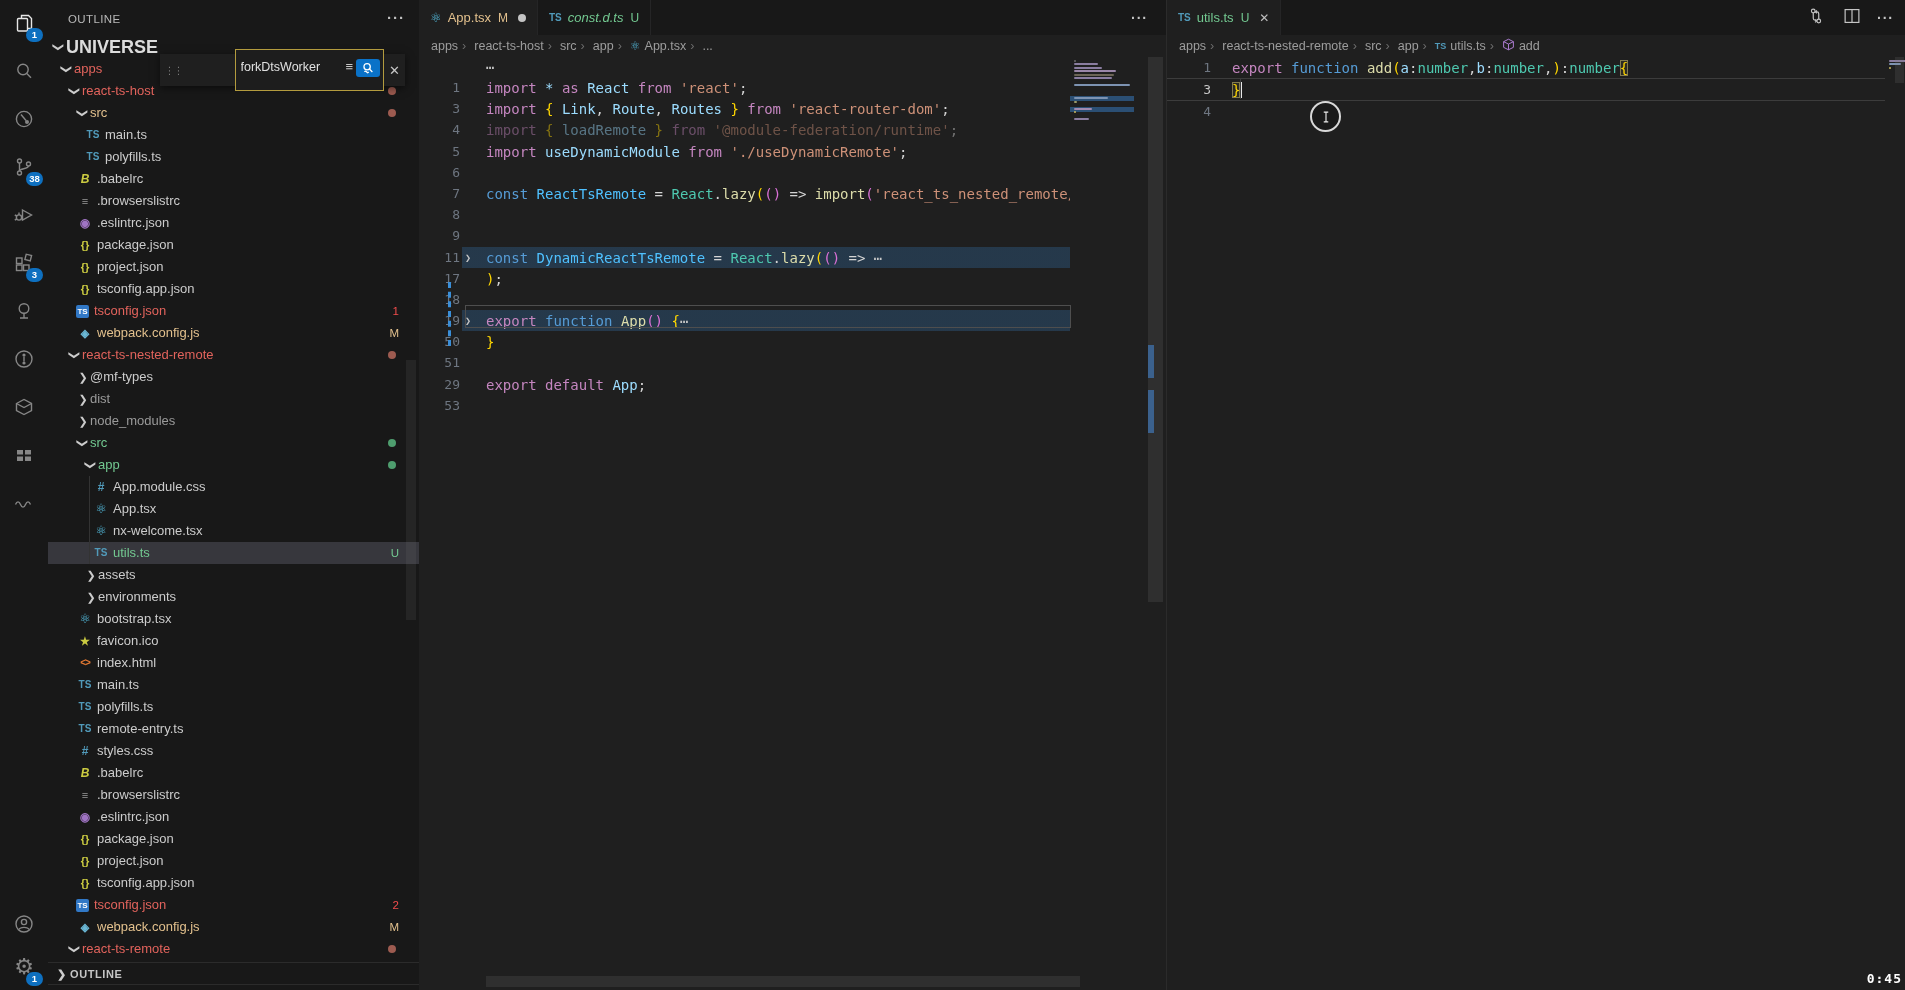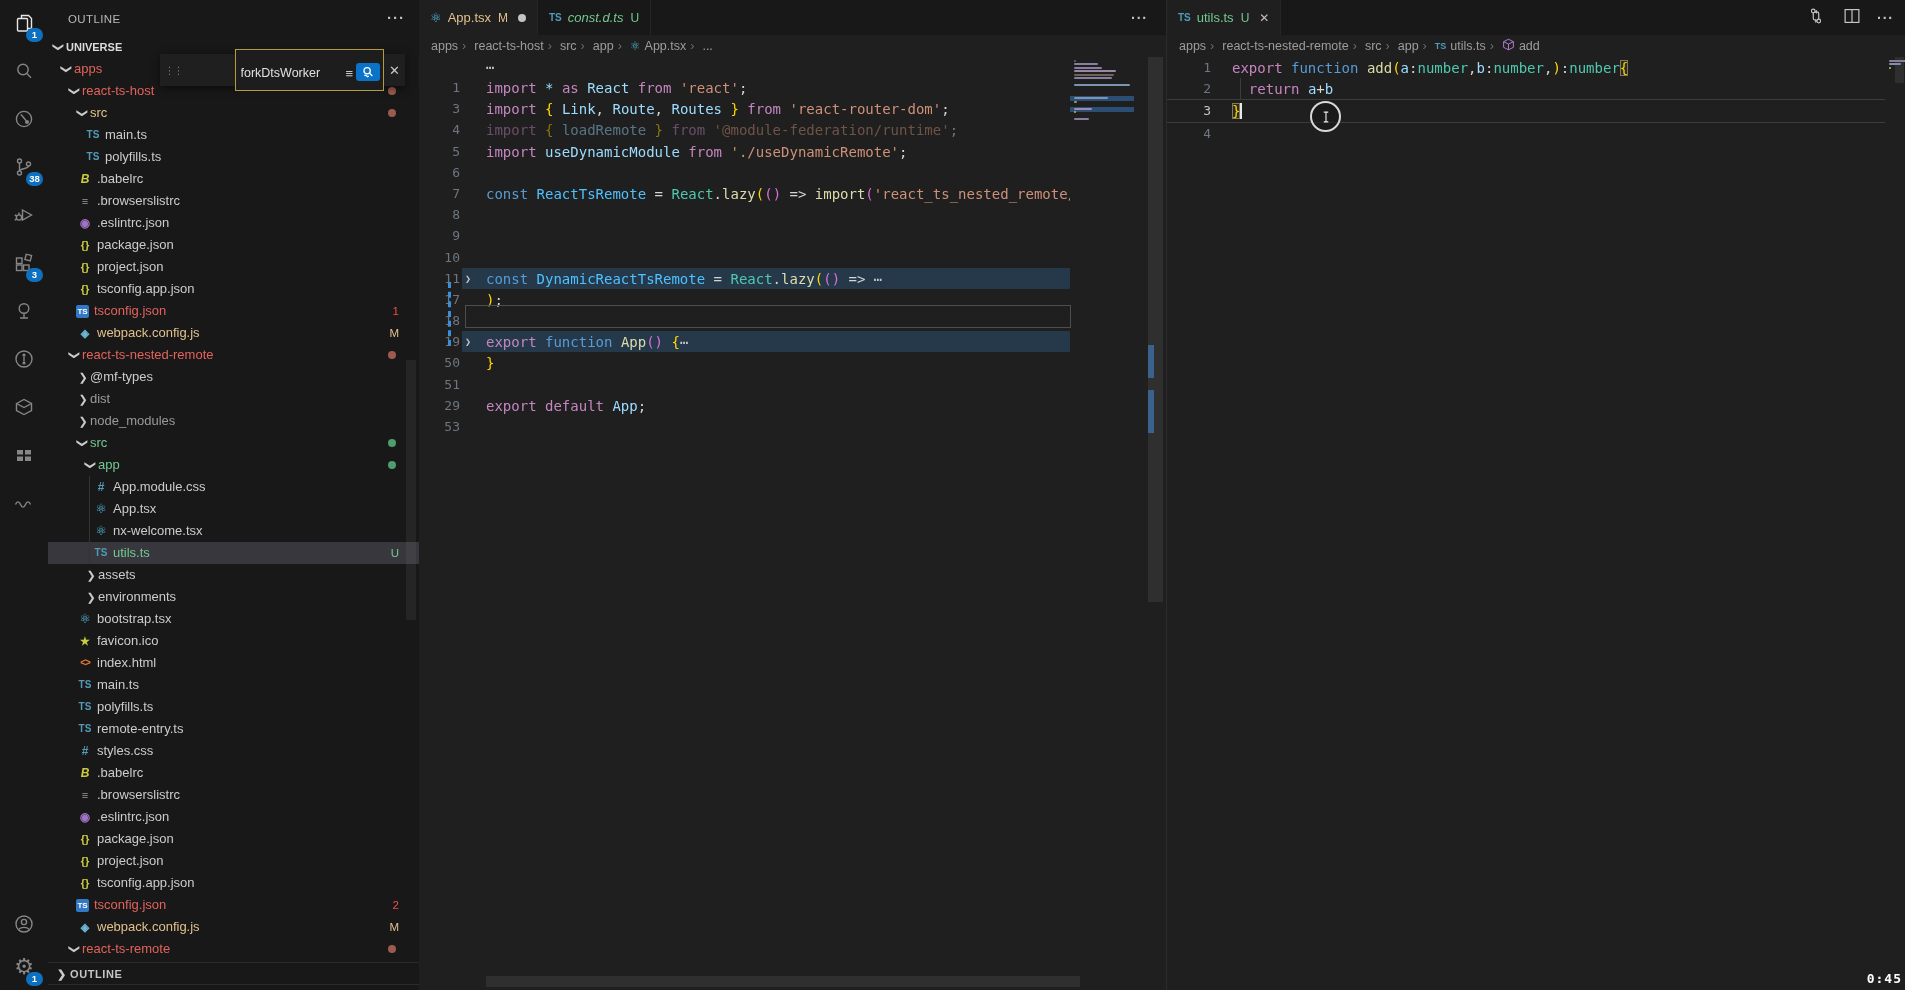--- a/index.html
+++ b/index.html
@@ -31,35 +31,35 @@
   .fico.json{color:#cbcb41;font-size:11px;}
   .fico.babel{color:#cbcb41;font-style:italic;font-size:12px;}
   .fico.list{color:#9a9a9a;}
   .fico.eslint{color:#a074c4;font-size:12px;}
   .fico.webpack{color:#6bb8d6;}
   .fico.css{color:#519aba;font-size:12px;}
   .fico.star{color:#cbcb41;}
   .fico.html{color:#e37933;font-size:10px;letter-spacing:-1px;}
   .tlabel{color:#cccccc;}
   .c-red .tlabel{color:#e2635c;} .c-tan .tlabel{color:#E2C08D;} .c-green .tlabel{color:#73C991;} .c-dim .tlabel{color:#9a9a9a;}
-  .c-root .tlabel{font-weight:700;color:#dcdcdc;font-size:11px;}
+  .c-root .tlabel{font-weight:700;color:#dcdcdc;font-size:18px;}
   .tbadge{position:absolute;right:20px;font-size:11.5px;font-weight:400;}
   .b-red{color:#f14c4c;} .b-tan{color:#E2C08D;} .b-green{color:#73C991;}
   .tdot{position:absolute;right:23px;width:8px;height:8px;border-radius:50%;}
   .d-red{background:#9d5b50;} .d-green{background:#4e9d6e;}
   .tguide{position:absolute;left:41px;top:476px;height:88px;width:1px;background:#333;}
   .sb-section{position:absolute;left:0;width:100%;height:22px;line-height:21px;border-top:1px solid #2b2b2b;
     font-size:11px;font-weight:700;letter-spacing:.6px;color:#c5c5c5;display:flex;align-items:center;background:#181818;cursor:pointer;}
   .sb-section .twist{width:16px;padding-left:6px;}
   .sb-scroll{position:absolute;right:3px;top:360px;width:10px;height:260px;background:rgba(121,121,121,.14);}
   
   .findw{position:absolute;top:54px;right:14px;height:28px;display:flex;align-items:center;gap:5px;background:#1f1f1f;
     box-shadow:0 2px 8px rgba(0,0,0,.55);padding:2px 5px;z-index:5;}
   .grip{color:#7a7a7a;font-size:10px;letter-spacing:-1px;cursor:grab;}
-  .fbox{display:flex;align-items:flex-end;border:1px solid #b39b3e;background:#1d1d1d;height:22px;padding:9px 3px;gap:3px;margin-left:47px;}
+  .fbox{display:flex;align-items:flex-start;border:1px solid #b39b3e;background:#1d1d1d;height:22px;padding:9px 3px;gap:3px;margin-left:47px;}
   .fbox input{width:100px;background:transparent;border:none;outline:none;color:#e0e0e0;font-size:12.5px;font-family:"Liberation Sans",sans-serif;}
   .filtic{color:#c8c8c8;font-size:13px;cursor:pointer;}
   .fuzzybtn{width:24px;height:18px;background:#0a72c8;border-radius:3px;display:flex;align-items:center;justify-content:center;cursor:pointer;}
   .fuzzybtn svg{stroke:#fff;fill:none;stroke-width:1.5;}
   .fclose{color:#c8c8c8;font-size:13px;cursor:pointer;}
   .fclose::before{content:"\2715";}
   
   .group{position:absolute;top:0;height:990px;background:#1f1f1f;}
   .g1{left:419px;width:747px;}
   .g2{left:1166px;width:739px;border-left:1px solid #2b2b2b;}
@@ -487,21 +487,20 @@
     <div class="codes" id="code-left">
         <div class="cline ghost"><span class="ln"></span><span class="codetxt"><span class="tk el">⋯</span></span></div>
         <div class="cline"><span class="ln">1</span><span class="codetxt"><span class="tk kw">import </span><span class="tk v">* </span><span class="tk kw">as </span><span class="tk v">React </span><span class="tk kw">from </span><span class="tk s">'react'</span><span class="tk p">;</span></span></div>
         <div class="cline"><span class="ln">3</span><span class="codetxt"><span class="tk kw">import </span><span class="tk b1">{ </span><span class="tk v">Link</span><span class="tk p">, </span><span class="tk v">Route</span><span class="tk p">, </span><span class="tk v">Routes</span><span class="tk b1"> }</span><span class="tk kw"> from </span><span class="tk s">'react-router-dom'</span><span class="tk p">;</span></span></div>
         <div class="cline dim"><span class="ln">4</span><span class="codetxt"><span class="tk kw">import </span><span class="tk b1">{ </span><span class="tk v">loadRemote</span><span class="tk b1"> }</span><span class="tk kw"> from </span><span class="tk s">'@module-federation/runtime'</span><span class="tk p">;</span></span></div>
         <div class="cline"><span class="ln">5</span><span class="codetxt"><span class="tk kw">import </span><span class="tk v">useDynamicModule </span><span class="tk kw">from </span><span class="tk s">'./useDynamicRemote'</span><span class="tk p">;</span></span></div>
         <div class="cline"><span class="ln">6</span><span class="codetxt"></span></div>
         <div class="cline"><span class="ln">7</span><span class="codetxt"><span class="tk st">const </span><span class="tk cv">ReactTsRemote </span><span class="tk p">= </span><span class="tk ty">React</span><span class="tk p">.</span><span class="tk fn">lazy</span><span class="tk b1">(</span><span class="tk b2">()</span><span class="tk p"> =&gt; </span><span class="tk fn">import</span><span class="tk b2">(</span><span class="tk s">'react_ts_nested_remote/</span></span></div>
         <div class="cline"><span class="ln">8</span><span class="codetxt"></span></div>
         <div class="cline"><span class="ln">9</span><span class="codetxt"></span></div>
-        <div class="cline"><span class="ln">10</span><span class="codetxt"></span></div>
         <div class="cline hl"><span class="ln">11</span><span class="foldic">❯</span><span class="codetxt"><span class="tk st">const </span><span class="tk cv">DynamicReactTsRemote </span><span class="tk p">= </span><span class="tk ty">React</span><span class="tk p">.</span><span class="tk fn">lazy</span><span class="tk b1">(</span><span class="tk b2">()</span><span class="tk p"> =&gt; </span><span class="tk el">⋯</span></span></div>
         <div class="cline"><span class="ln">17</span><span class="codetxt"><span class="tk b1">)</span><span class="tk p">;</span></span></div>
         <div class="cline"><span class="ln">18</span><span class="codetxt"></span></div>
         <div class="cline hl"><span class="ln">19</span><span class="foldic">❯</span><span class="codetxt"><span class="tk kw">export </span><span class="tk st">function </span><span class="tk fn">App</span><span class="tk b2">()</span><span class="tk p"> </span><span class="tk b1">{</span><span class="tk el">⋯</span></span></div>
         <div class="cline"><span class="ln">50</span><span class="codetxt"><span class="tk b1">}</span></span></div>
         <div class="cline"><span class="ln">51</span><span class="codetxt"></span></div>
         <div class="cline"><span class="ln">29</span><span class="codetxt"><span class="tk kw">export default </span><span class="tk v">App</span><span class="tk p">;</span></span></div>
         <div class="cline"><span class="ln">53</span><span class="codetxt"></span></div>
       </div>
     <div class="zig"></div>
@@ -574,21 +573,20 @@
         <span class="crumb">
           <span class="ci-sym"><svg width="13" height="13" viewBox="0 0 16 16">
               <path d="M8 1.5 14 4.5v7L8 14.5l-6-3v-7z"></path>
               <path d="M2 4.5 8 7.5l6-3M8 7.5v7"></path>
             </svg></span>
           <span>add</span>
         </span>
       </div>
     <div class="codes" id="code-right">
         <div class="cline"><span class="ln">1</span><span class="codetxt"><span class="tk kw">export </span><span class="tk st">function </span><span class="tk fn">add</span><span class="tk b1">(</span><span class="tk v">a</span><span class="tk p">:</span><span class="tk ty">number</span><span class="tk p">,</span><span class="tk v">b</span><span class="tk p">:</span><span class="tk ty">number</span><span class="tk p">,</span><span class="tk b1">)</span><span class="tk p">:</span><span class="tk ty">number</span><span class="tk brm">{</span></span></div>
-        <div class="cline"><span class="ln">2</span><span class="codetxt"><span class="tk p">  </span><span class="tk kw">return </span><span class="tk v">a</span><span class="tk p">+</span><span class="tk v">b</span></span></div>
         <div class="cline cur"><span class="ln">3</span><span class="codetxt"><span class="tk brm">}</span><span class="caret"></span></span></div>
         <div class="cline"><span class="ln">4</span><span class="codetxt"></span></div>
       </div>
     <div class="iguide"></div>
     <div class="minimap" id="minimap-right">
         <span class="mbar" style="top: 3px; left: 4px; width: 40px; background: rgb(138, 125, 160);"></span>
         <span class="mbar" style="top: 6.4px; left: 4px; width: 12px; background: rgb(125, 147, 178);"></span>
         <span class="mbar" style="top: 9.8px; left: 4px; width: 2px; background: rgb(200, 184, 96);"></span>
       </div>
     <div class="vscroll"></div>

